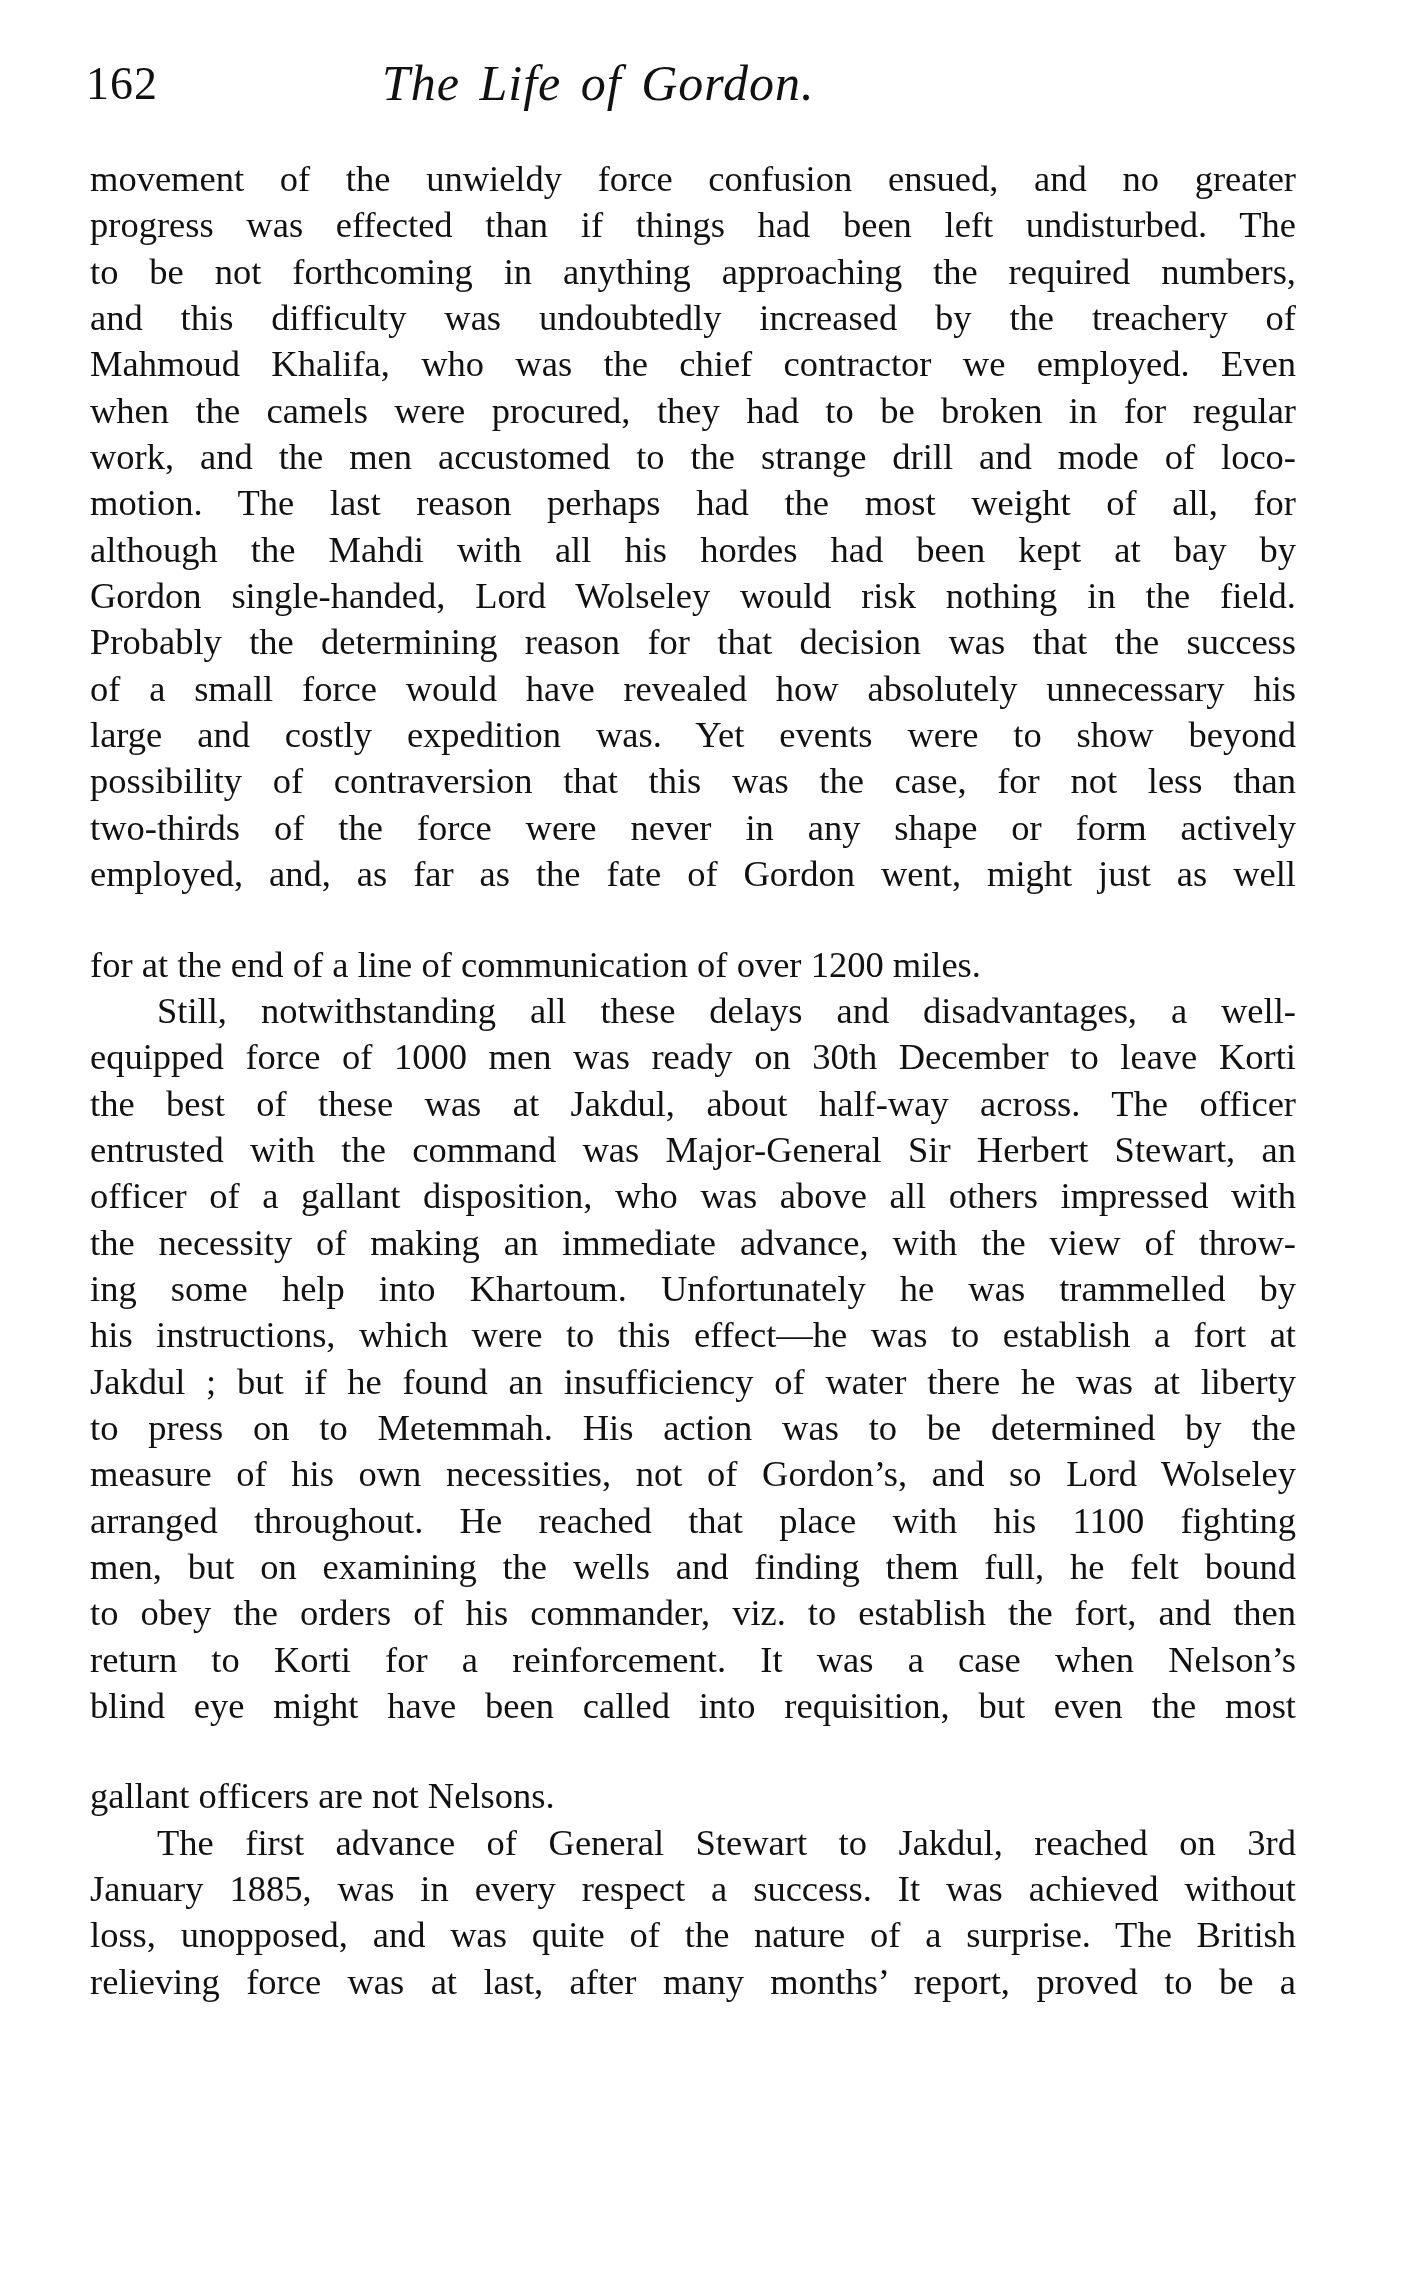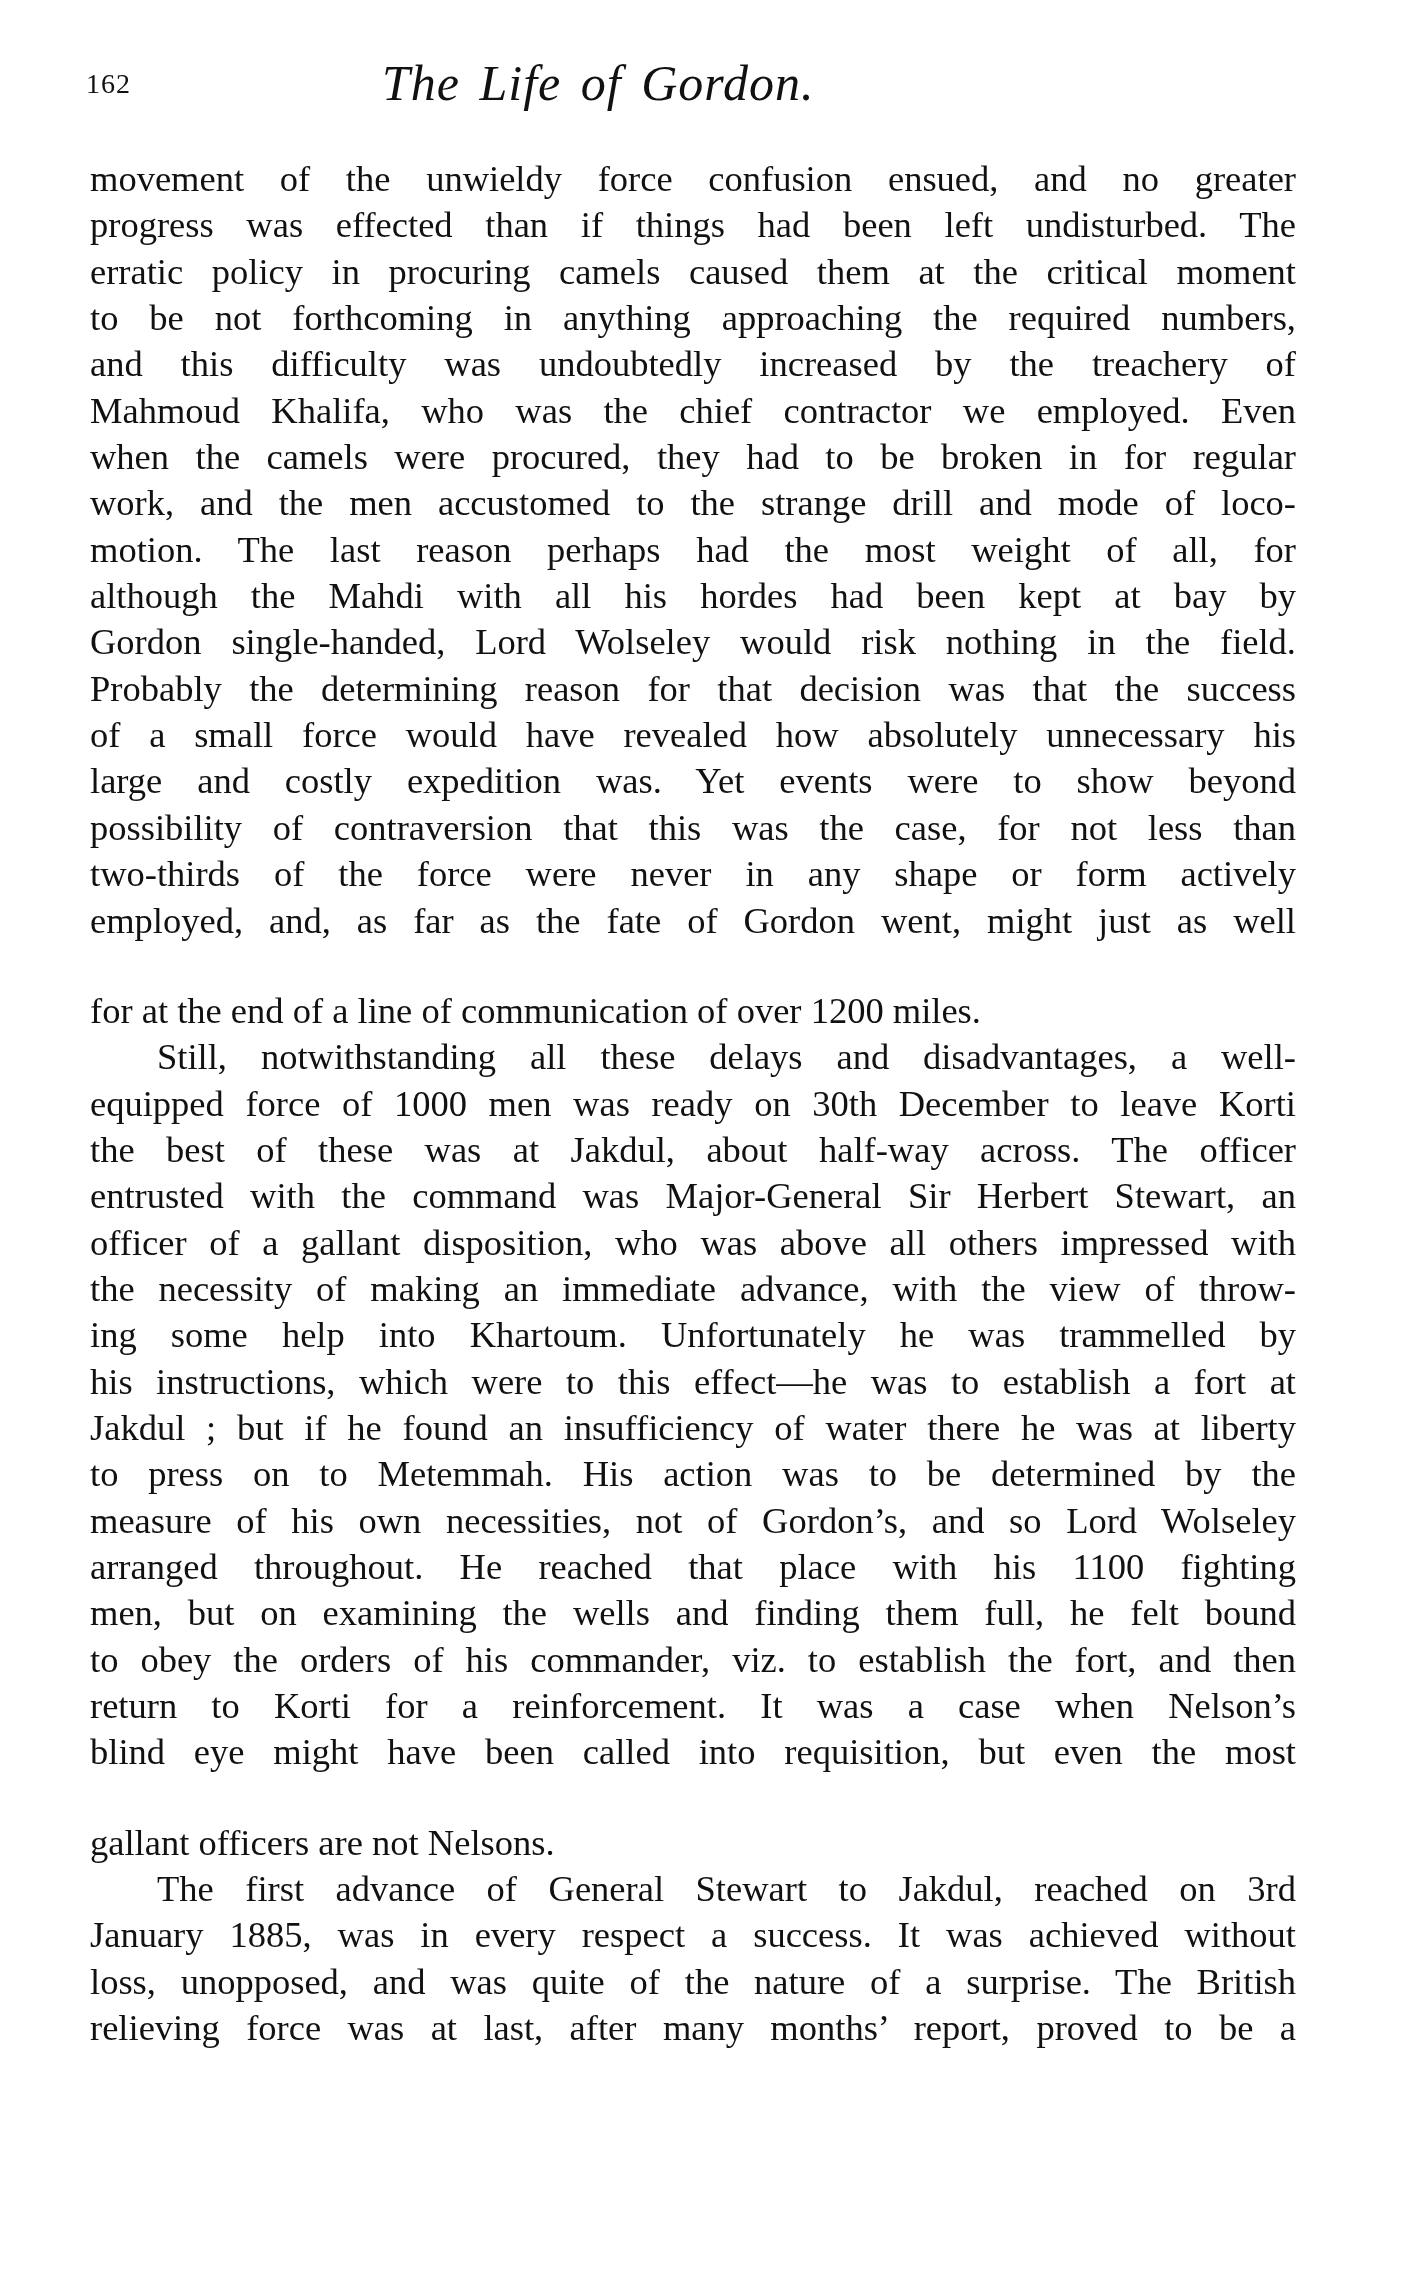--- a/index.html
+++ b/index.html
@@ -19,21 +19,21 @@
     position: absolute;
     left: 86px;
     top: 58px;
     width: 1210px;
     height: 50px;
   }
   .page-number {
     position: absolute;
     left: 0;
     top: 6px;
-    font-size: 28px;
+    font-size: 46px;
     line-height: 40px;
     letter-spacing: 1px;
   }
   .running-title {
     position: absolute;
     left: 296px;
     top: 0;
     font-size: 50px;
     line-height: 50px;
     font-style: italic;
@@ -68,21 +68,20 @@
 <body>
 
 <div class="page-header">
   <span class="page-number">162</span>
   <span class="running-title">The Life of Gordon.</span>
 </div>
 
 <div class="body-text">
   <span class="line">movement of the unwieldy force confusion ensued, and no greater</span>
   <span class="line">progress was effected than if things had been left undisturbed.  The</span>
-  <span class="line">erratic policy in procuring camels caused them at the critical moment</span>
   <span class="line">to be not forthcoming in anything approaching the required numbers,</span>
   <span class="line">and this difficulty was undoubtedly increased by the treachery of</span>
   <span class="line">Mahmoud Khalifa, who was the chief contractor we employed.  Even</span>
   <span class="line">when the camels were procured, they had to be broken in for regular</span>
   <span class="line">work, and the men accustomed to the strange drill and mode of loco-</span>
   <span class="line">motion.  The last reason perhaps had the most weight of all, for</span>
   <span class="line">although the Mahdi with all his hordes had been kept at bay by</span>
   <span class="line">Gordon single-handed, Lord Wolseley would risk nothing in the field.</span>
   <span class="line">Probably the determining reason for that decision was that the success</span>
   <span class="line">of a small force would have revealed how absolutely unnecessary his</span>

